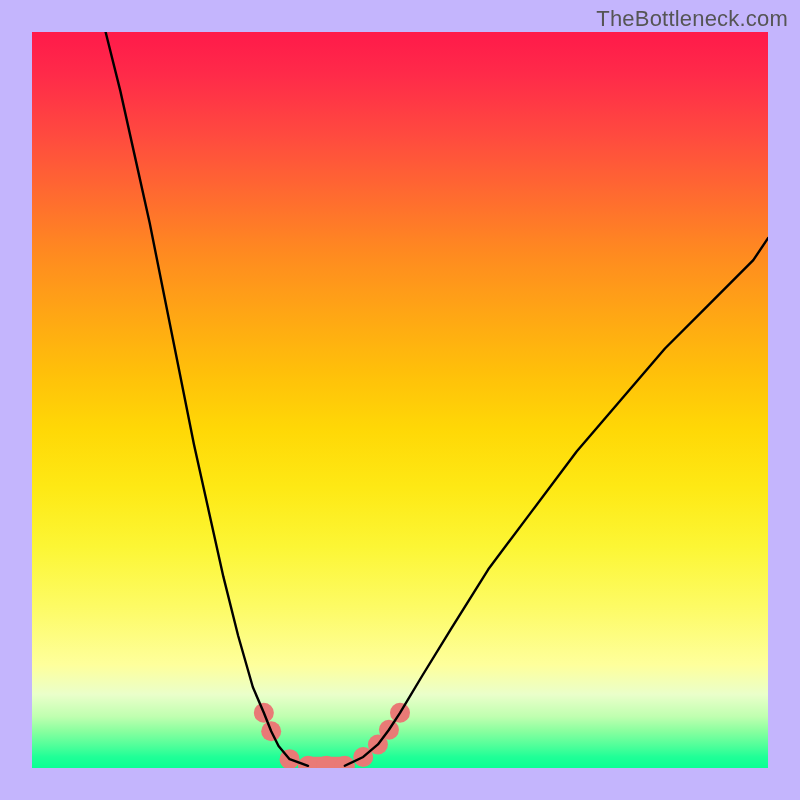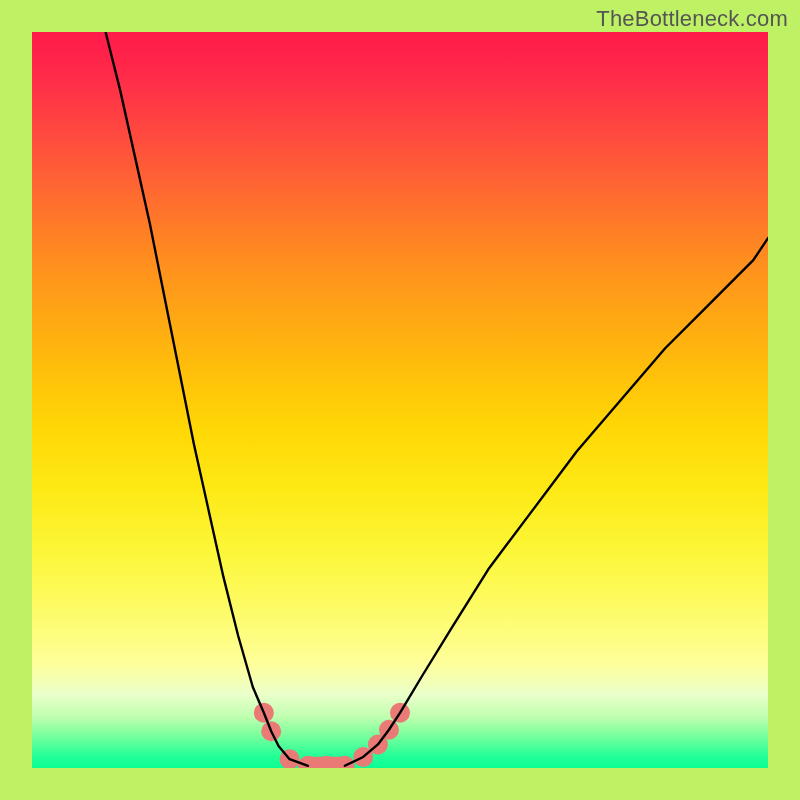--- a/index.html
+++ b/index.html
@@ -5,21 +5,21 @@
 html, body {
   margin: 0;
   padding: 0;
   width: 800px;
   height: 800px;
   overflow: hidden;
 }
 .outer {
   width: 800px;
   height: 800px;
-  background: #bef264;
+  background: #c4b5fd;
   position: relative;
 }
 .watermark {
   position: absolute;
   top: 6px;
   right: 12px;
   font-family: Arial, Helvetica, sans-serif;
   font-size: 22px;
   font-weight: 500;
   color: #555;

